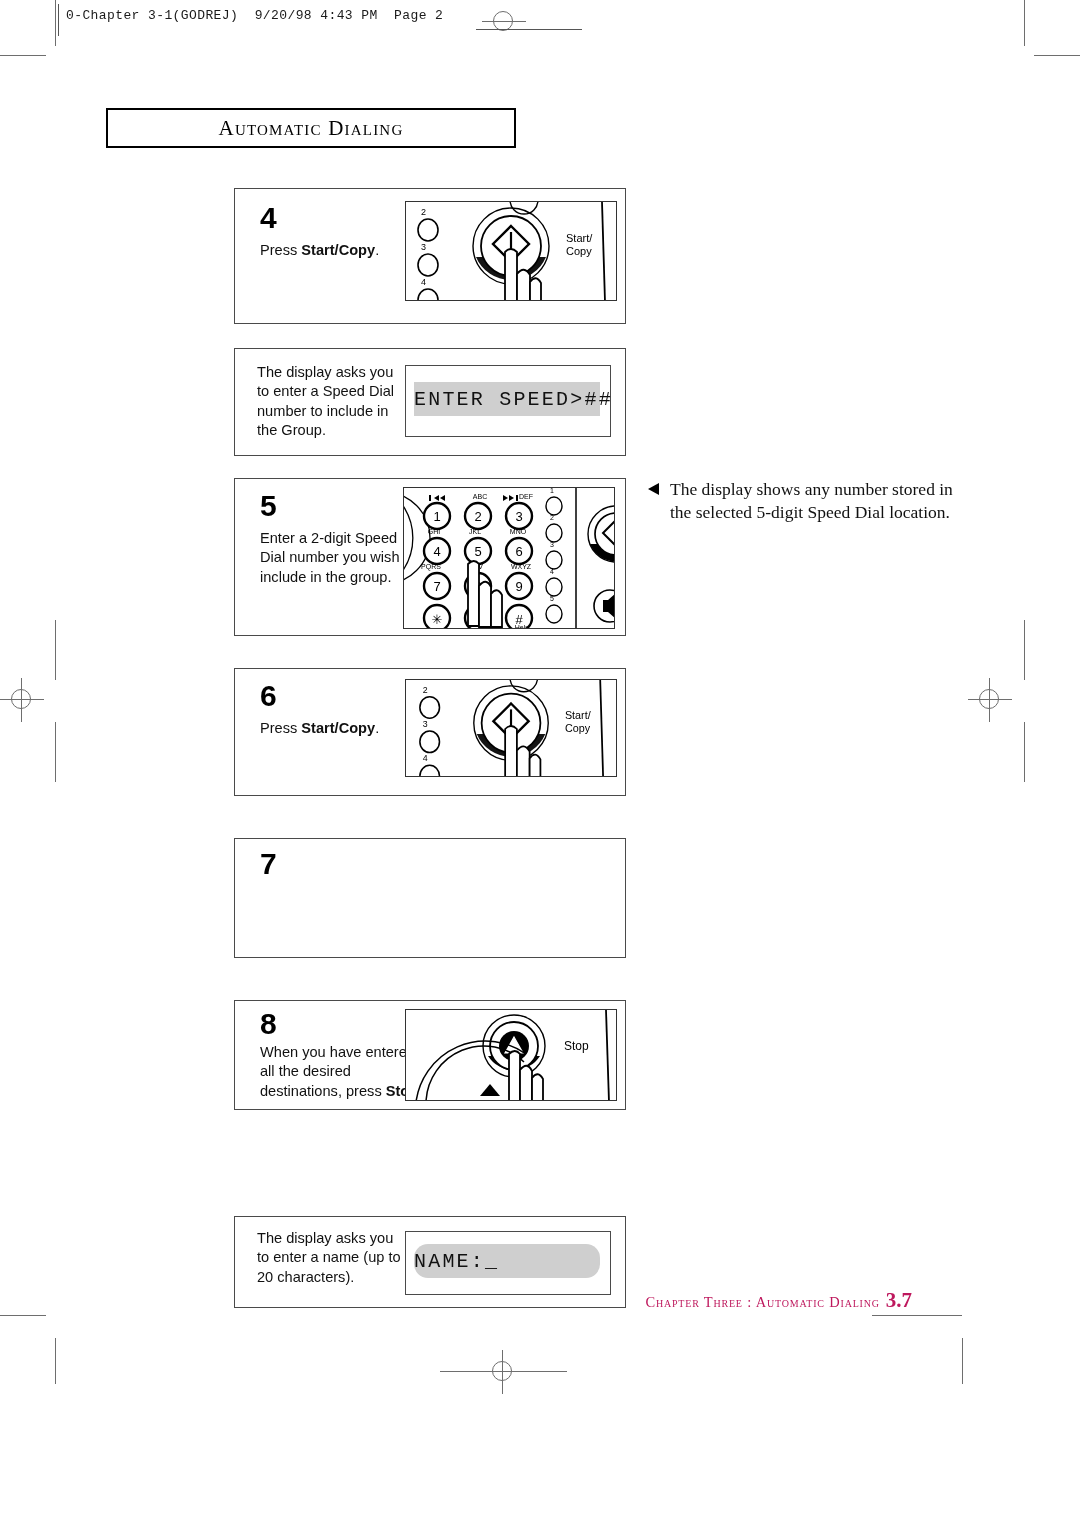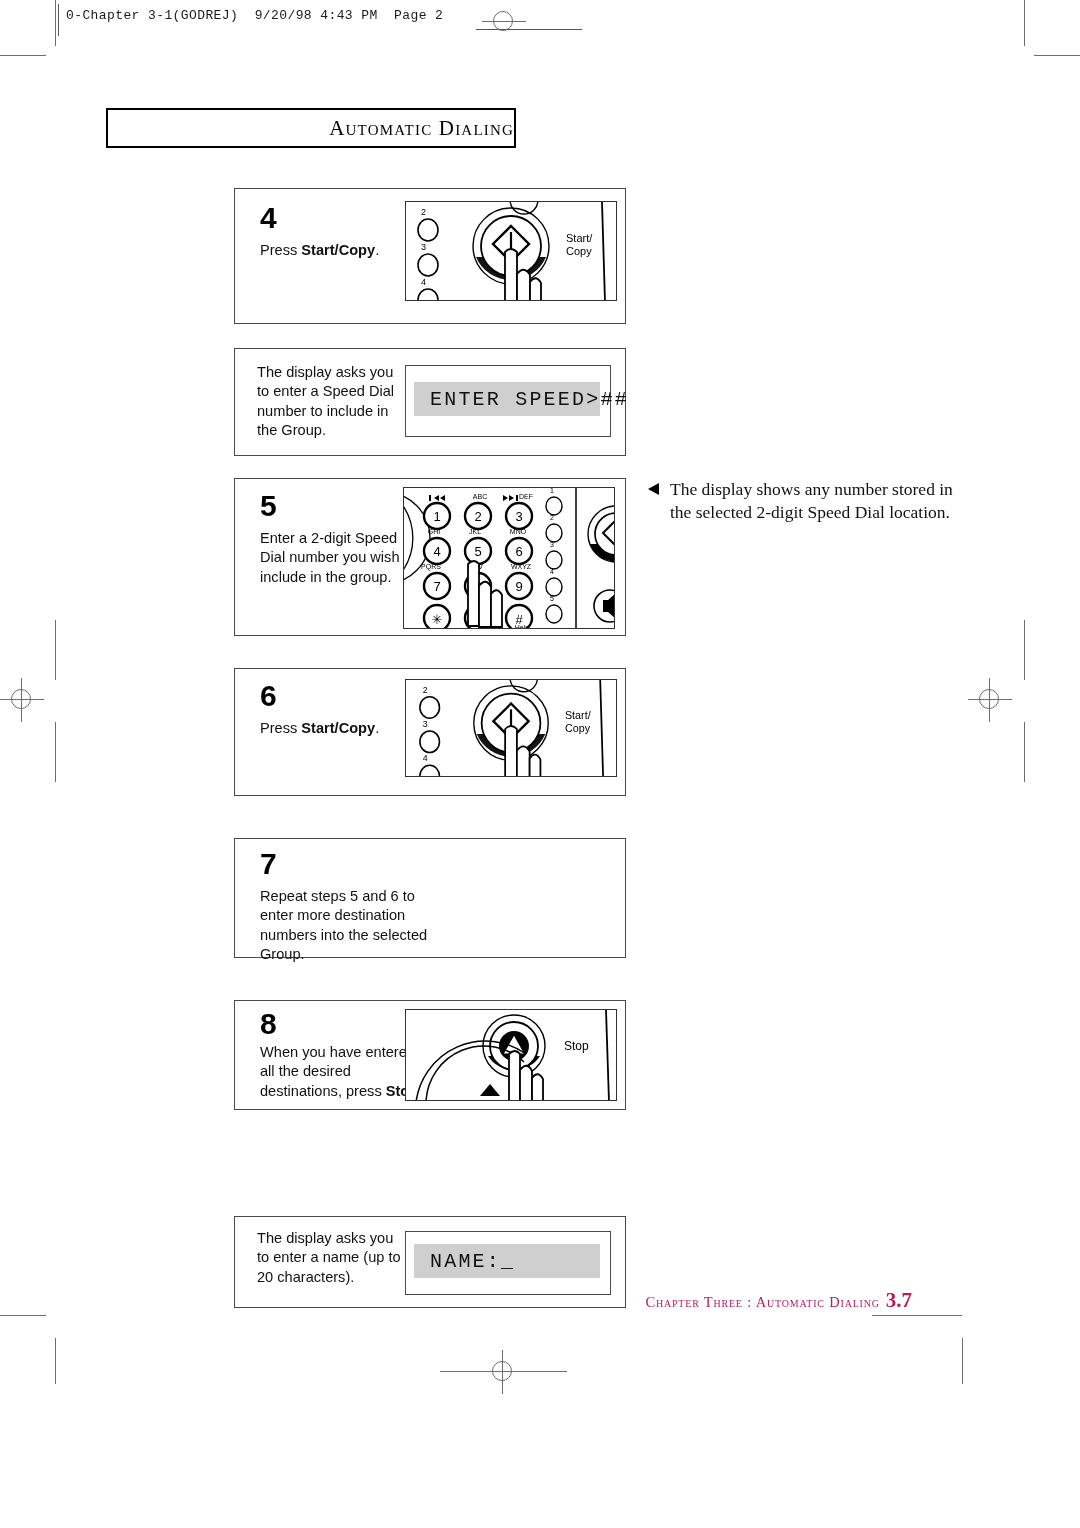--- a/index.html
+++ b/index.html
@@ -14,36 +14,36 @@
   .regmark .rv{position:absolute;left:21px;top:0;width:1.3px;height:44px;background:#6e6e6e;}
   .regmark .rh{position:absolute;top:21px;left:0;height:1.3px;width:44px;background:#6e6e6e;}
 
   
   .slug{position:absolute;left:66px;top:8px;font-family:"Liberation Mono",monospace;
         font-size:13px;letter-spacing:.4px;white-space:pre;color:#1a1a1a;}
   .slug-rule{position:absolute;background:#555;height:1.2px;}
 
   
   .title-box{position:absolute;left:106px;top:108px;width:410px;height:40px;
-     border:2.2px solid #000;box-sizing:border-box;display:flex;align-items:center;justify-content:flex-end;}
+     border:2.2px solid #000;box-sizing:border-box;display:flex;align-items:center;justify-content:center;}
   .title-box span{font-family:"Liberation Serif",serif;font-size:21px;letter-spacing:1.2px;
      font-variant:small-caps;white-space:nowrap;}
 
   
   .box{position:absolute;left:234px;width:392px;border:1.6px solid #4a4a4a;
        box-sizing:border-box;background:#fff;}
   .stepnum{position:absolute;left:25px;font-weight:bold;font-size:30px;line-height:1;}
   .steptext{position:absolute;font-size:14.6px;line-height:1.32;color:#111;}
   .steptext b{font-weight:bold;}
 
   
   .lcd-frame{position:absolute;border:1.6px solid #4a4a4a;background:#fff;box-sizing:border-box;}
   .lcd-band{position:absolute;background:#cfcfcf;display:flex;align-items:center;}
   .lcd-band span{font-family:"Liberation Mono",monospace;font-size:20px;letter-spacing:2.2px;
-       padding-left:16px;color:#111;white-space:pre;}
+       color:#111;white-space:pre;}
 
   
   .panel{position:absolute;border:1.4px solid #333;box-sizing:border-box;overflow:hidden;background:#fff;}
   .panel svg{display:block;}
 
   
   .callout{position:absolute;font-family:"Liberation Serif",serif;font-size:17.5px;
       line-height:1.3;color:#111;width:300px;}
   .callout .tri{position:absolute;left:-22px;top:5px;width:0;height:0;
       border-top:6px solid transparent;border-bottom:6px solid transparent;border-right:11px solid #000;}
@@ -233,21 +233,21 @@
         <circle cx="206" cy="118" r="16" fill="#fff" stroke="#000" stroke-width="1.6"></circle>
         <path d="M199 112 l0 12 l5 0 l7 6 l0 -24 l-7 6 Z" fill="#000"></path>
         <path d="M214 110 a9 9 0 0 1 0 16" fill="none" stroke="#000" stroke-width="1.6"></path>
       </g>
     </svg>
   </div>
 </div>
 
 <div class="callout" style="left:670px;top:478px;">
   <span class="tri"></span>
-  <span>The display shows any number stored in the selected 2-digit Speed Dial location.</span>
+  <span>The display shows any number stored in the selected 5-digit Speed Dial location.</span>
 </div>
 
 <div class="box" style="top:668px;height:128px;">
   <div class="stepnum" style="top:12px;">6</div>
   <div class="steptext" style="left:25px;top:50px;width:160px;">
     Press <b>Start/Copy</b>.
   </div>
   <div class="panel" style="left:170px;top:10px;width:212px;height:98px;">
     <svg width="212" height="98" viewBox="0 0 212 100">
       <g fill="none" stroke="#000" stroke-width="1.6">
@@ -273,21 +273,20 @@
       </g>
       <text x="160" y="40" font-family="Liberation Sans, sans-serif" font-size="11" fill="#000">Start/</text>
       <text x="160" y="53" font-family="Liberation Sans, sans-serif" font-size="11" fill="#000">Copy</text>
       <line x1="196" y1="0" x2="199" y2="100" stroke="#000" stroke-width="1.8"></line>
     </svg>
   </div>
 </div>
 
 <div class="box" style="top:838px;height:120px;">
   <div class="stepnum" style="top:10px;">7</div>
-  <div class="steptext" style="left:25px;top:48px;width:175px;">Repeat steps 5 and 6 to enter more destination numbers into the selected Group.</div>
 </div>
 
 <div class="box" style="top:1000px;height:110px;">
   <div class="stepnum" style="top:8px;">8</div>
   <div class="steptext" style="left:25px;top:42px;width:165px;">
     When you have entered all the desired destinations, press <b>Stop</b>.
   </div>
   <div class="panel" style="left:170px;top:8px;width:212px;height:92px;">
     <svg width="212" height="92" viewBox="0 0 212 92">
       <circle cx="108" cy="36" r="31" fill="none" stroke="#000" stroke-width="1.4"></circle>
@@ -307,21 +306,21 @@
       </g>
       <text x="158" y="40" font-family="Liberation Sans, sans-serif" font-size="12" fill="#000">Stop</text>
       <line x1="200" y1="0" x2="203" y2="92" stroke="#000" stroke-width="1.8"></line>
     </svg>
   </div>
 </div>
 
 <div class="box" style="top:1216px;height:92px;">
   <div class="steptext" style="left:22px;top:12px;width:150px;">The display asks you to enter a name (up to 20 characters).</div>
   <div class="lcd-frame" style="left:170px;top:14px;width:206px;height:64px;">
-    <div class="lcd-band" style="left:8px;top:12px;width:186px;height:34px;">
+    <div class="lcd-band" style="left:8px;top:12px;width:186px;height:34px;border-radius:14px;">
       <span>NAME:_</span>
     </div>
   </div>
 </div>
 
 <div class="footer">
   <span>Chapter Three :  Automatic  Dialing</span><span class="pg">3.7</span>
 </div>
 
 </body></html>

